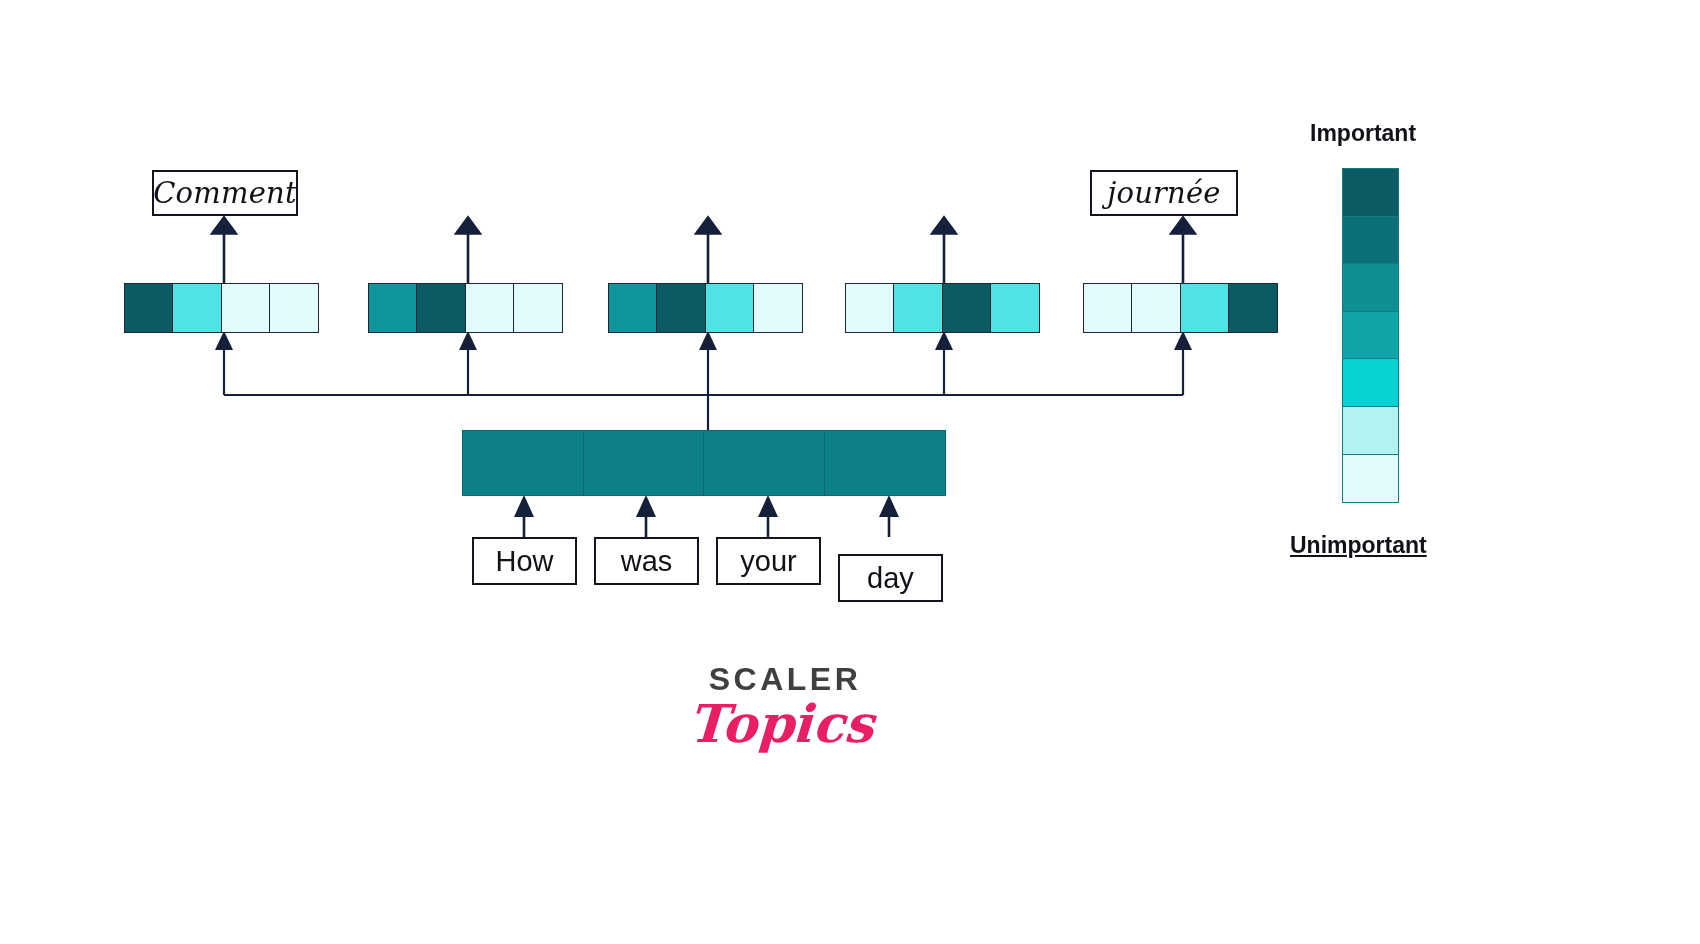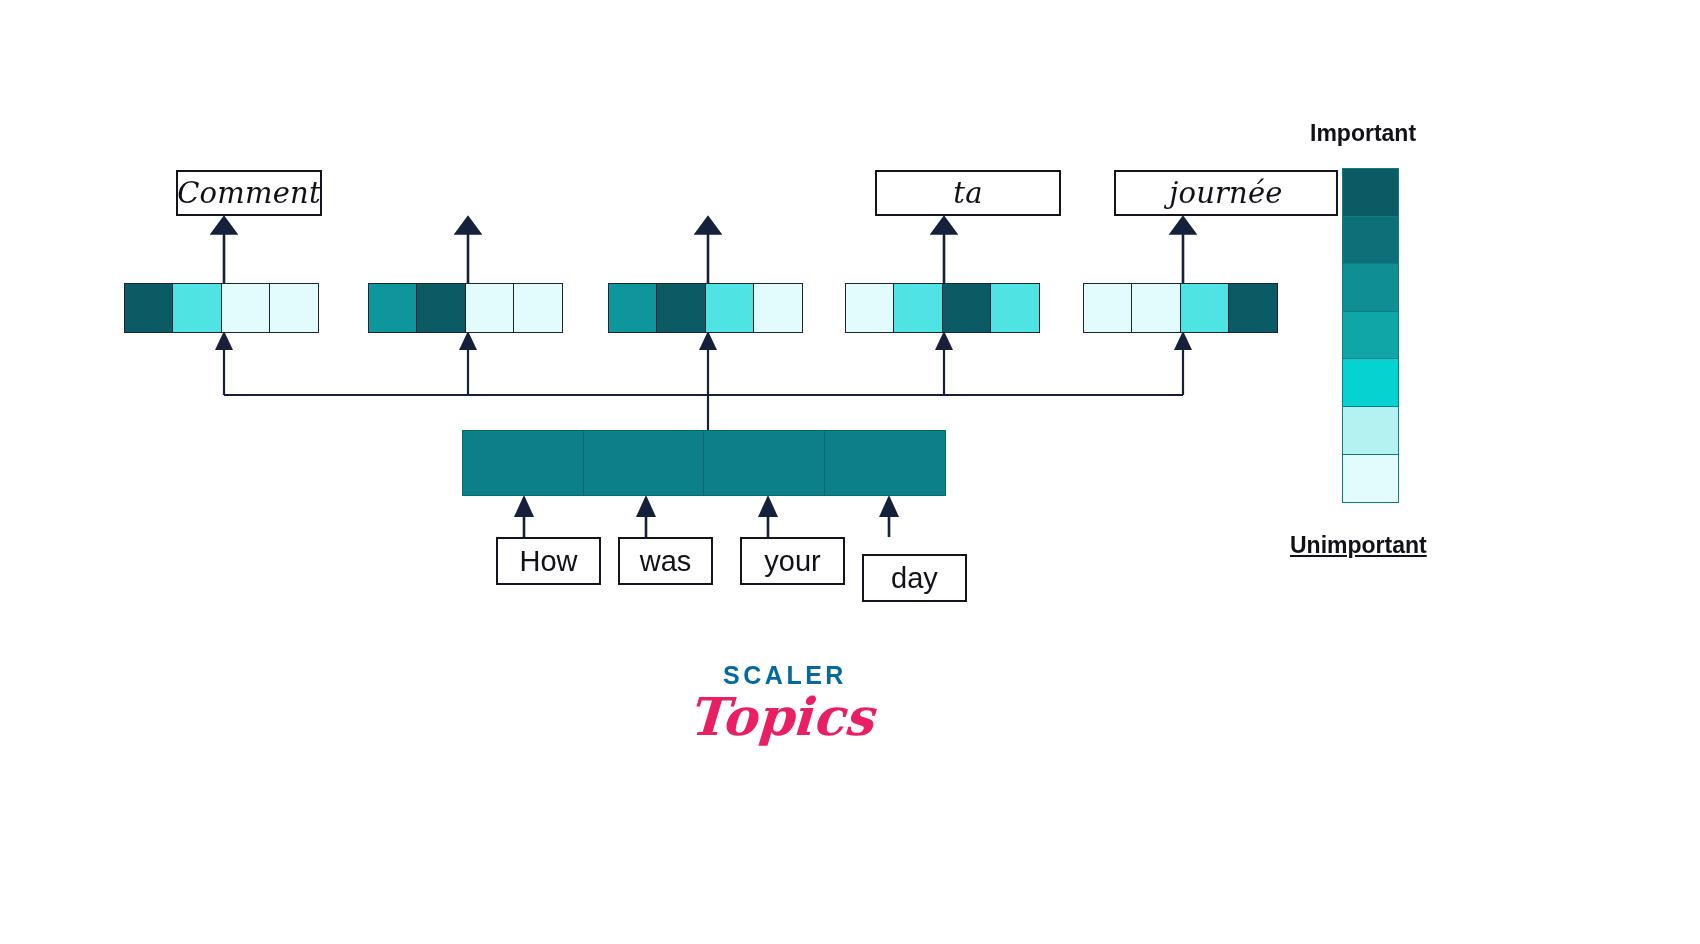--- a/index.html
+++ b/index.html
@@ -15,21 +15,20 @@
 
   
   .word-box{
     position:absolute;
     box-sizing:border-box;
     background:#ffffff;
     border:2px solid #14141e;
     display:flex;align-items:center;justify-content:center;
     color:#111118;
     white-space:nowrap;
-    margin-left:24px;
   }
   .out-box{
     height:46px;
     font-family:"DejaVu Serif", serif;
     font-style:italic;
     font-size:29px;
     letter-spacing:.2px;
   }
   .in-box{
     height:48px;
@@ -79,23 +78,23 @@
     border:1.4px solid #0e7c84;
     margin-top:-1.4px;
   }
   .legend-sw:first-child{margin-top:0;}
 
   
   .logo{position:absolute;text-align:center;width:300px;}
   .logo-top{
     font-family:"Liberation Sans", sans-serif;
     font-weight:bold;
-    font-size:25px;
+    font-size:32px;
     letter-spacing:3.5px;
-    color:#0369a1;
+    color:#404040;
     line-height:1;
   }
   .logo-bottom{
     font-family:"DejaVu Serif", serif;
     font-style:italic;
     font-weight:bold;
     font-size:52px;
     color:#e91e63;
     line-height:1.05;
     margin-top:2px;
@@ -148,24 +147,21 @@
       <path d="M524,495 L514,517 L534,517 z"></path>
       <path d="M646,495 L636,517 L656,517 z"></path>
       <path d="M768,495 L758,517 L778,517 z"></path>
       <path d="M889,495 L879,517 L899,517 z"></path>
     </g>
   </svg>
 
   <div class="word-box out-box" style="left:152px;top:170px;width:146px;">
     <span>Comment</span>
   </div>
-  <div class="word-box out-box" style="left:851px;top:170px;width:186px;">
-    <span>ta</span>
-  </div>
-  <div class="word-box out-box" style="left:1090px;top:170px;width:224px;">
+  <div class="word-box out-box" style="left:1090px;top:170px;width:148px;">
     <span>journée</span>
   </div>
 
   <div class="attn-group" style="left:124px;top:283px;width:200px;">
       <div class="attn-cell" style="width: 25%; background: rgb(10, 91, 100);"></div>
       <div class="attn-cell" style="width: 25%; background: rgb(79, 227, 227);"></div>
       <div class="attn-cell" style="width: 25%; background: rgb(226, 251, 252);"></div>
       <div class="attn-cell" style="width: 25%; background: rgb(226, 251, 252);"></div>
     </div>
   <div class="attn-group" style="left:368px;top:283px;width:200px;">
@@ -196,21 +192,21 @@
   <div class="encoder" id="encoder" style="left:462px;top:430px;width:488px;">
       <div class="enc-seg" style="width: 25%; background: rgb(13, 127, 136);"></div>
       <div class="enc-seg" style="width: 25%; background: rgb(13, 127, 136);"></div>
       <div class="enc-seg" style="width: 25%; background: rgb(13, 127, 136);"></div>
       <div class="enc-seg" style="width: 25%; background: rgb(13, 127, 136);"></div>
     </div>
 
   <div class="word-box in-box" style="left:472px;top:537px;width:105px;">
     <span>How</span>
   </div>
-  <div class="word-box in-box" style="left:594px;top:537px;width:95px;">
+  <div class="word-box in-box" style="left:594px;top:537px;width:105px;">
     <span>was</span>
   </div>
   <div class="word-box in-box" style="left:716px;top:537px;width:105px;">
     <span>your</span>
   </div>
   <div class="word-box in-box" style="left:838px;top:554px;width:105px;">
     <span>day</span>
   </div>
 
   <div class="legend-wrap" style="left:1290px;top:120px;width:300px;height:460px;">

